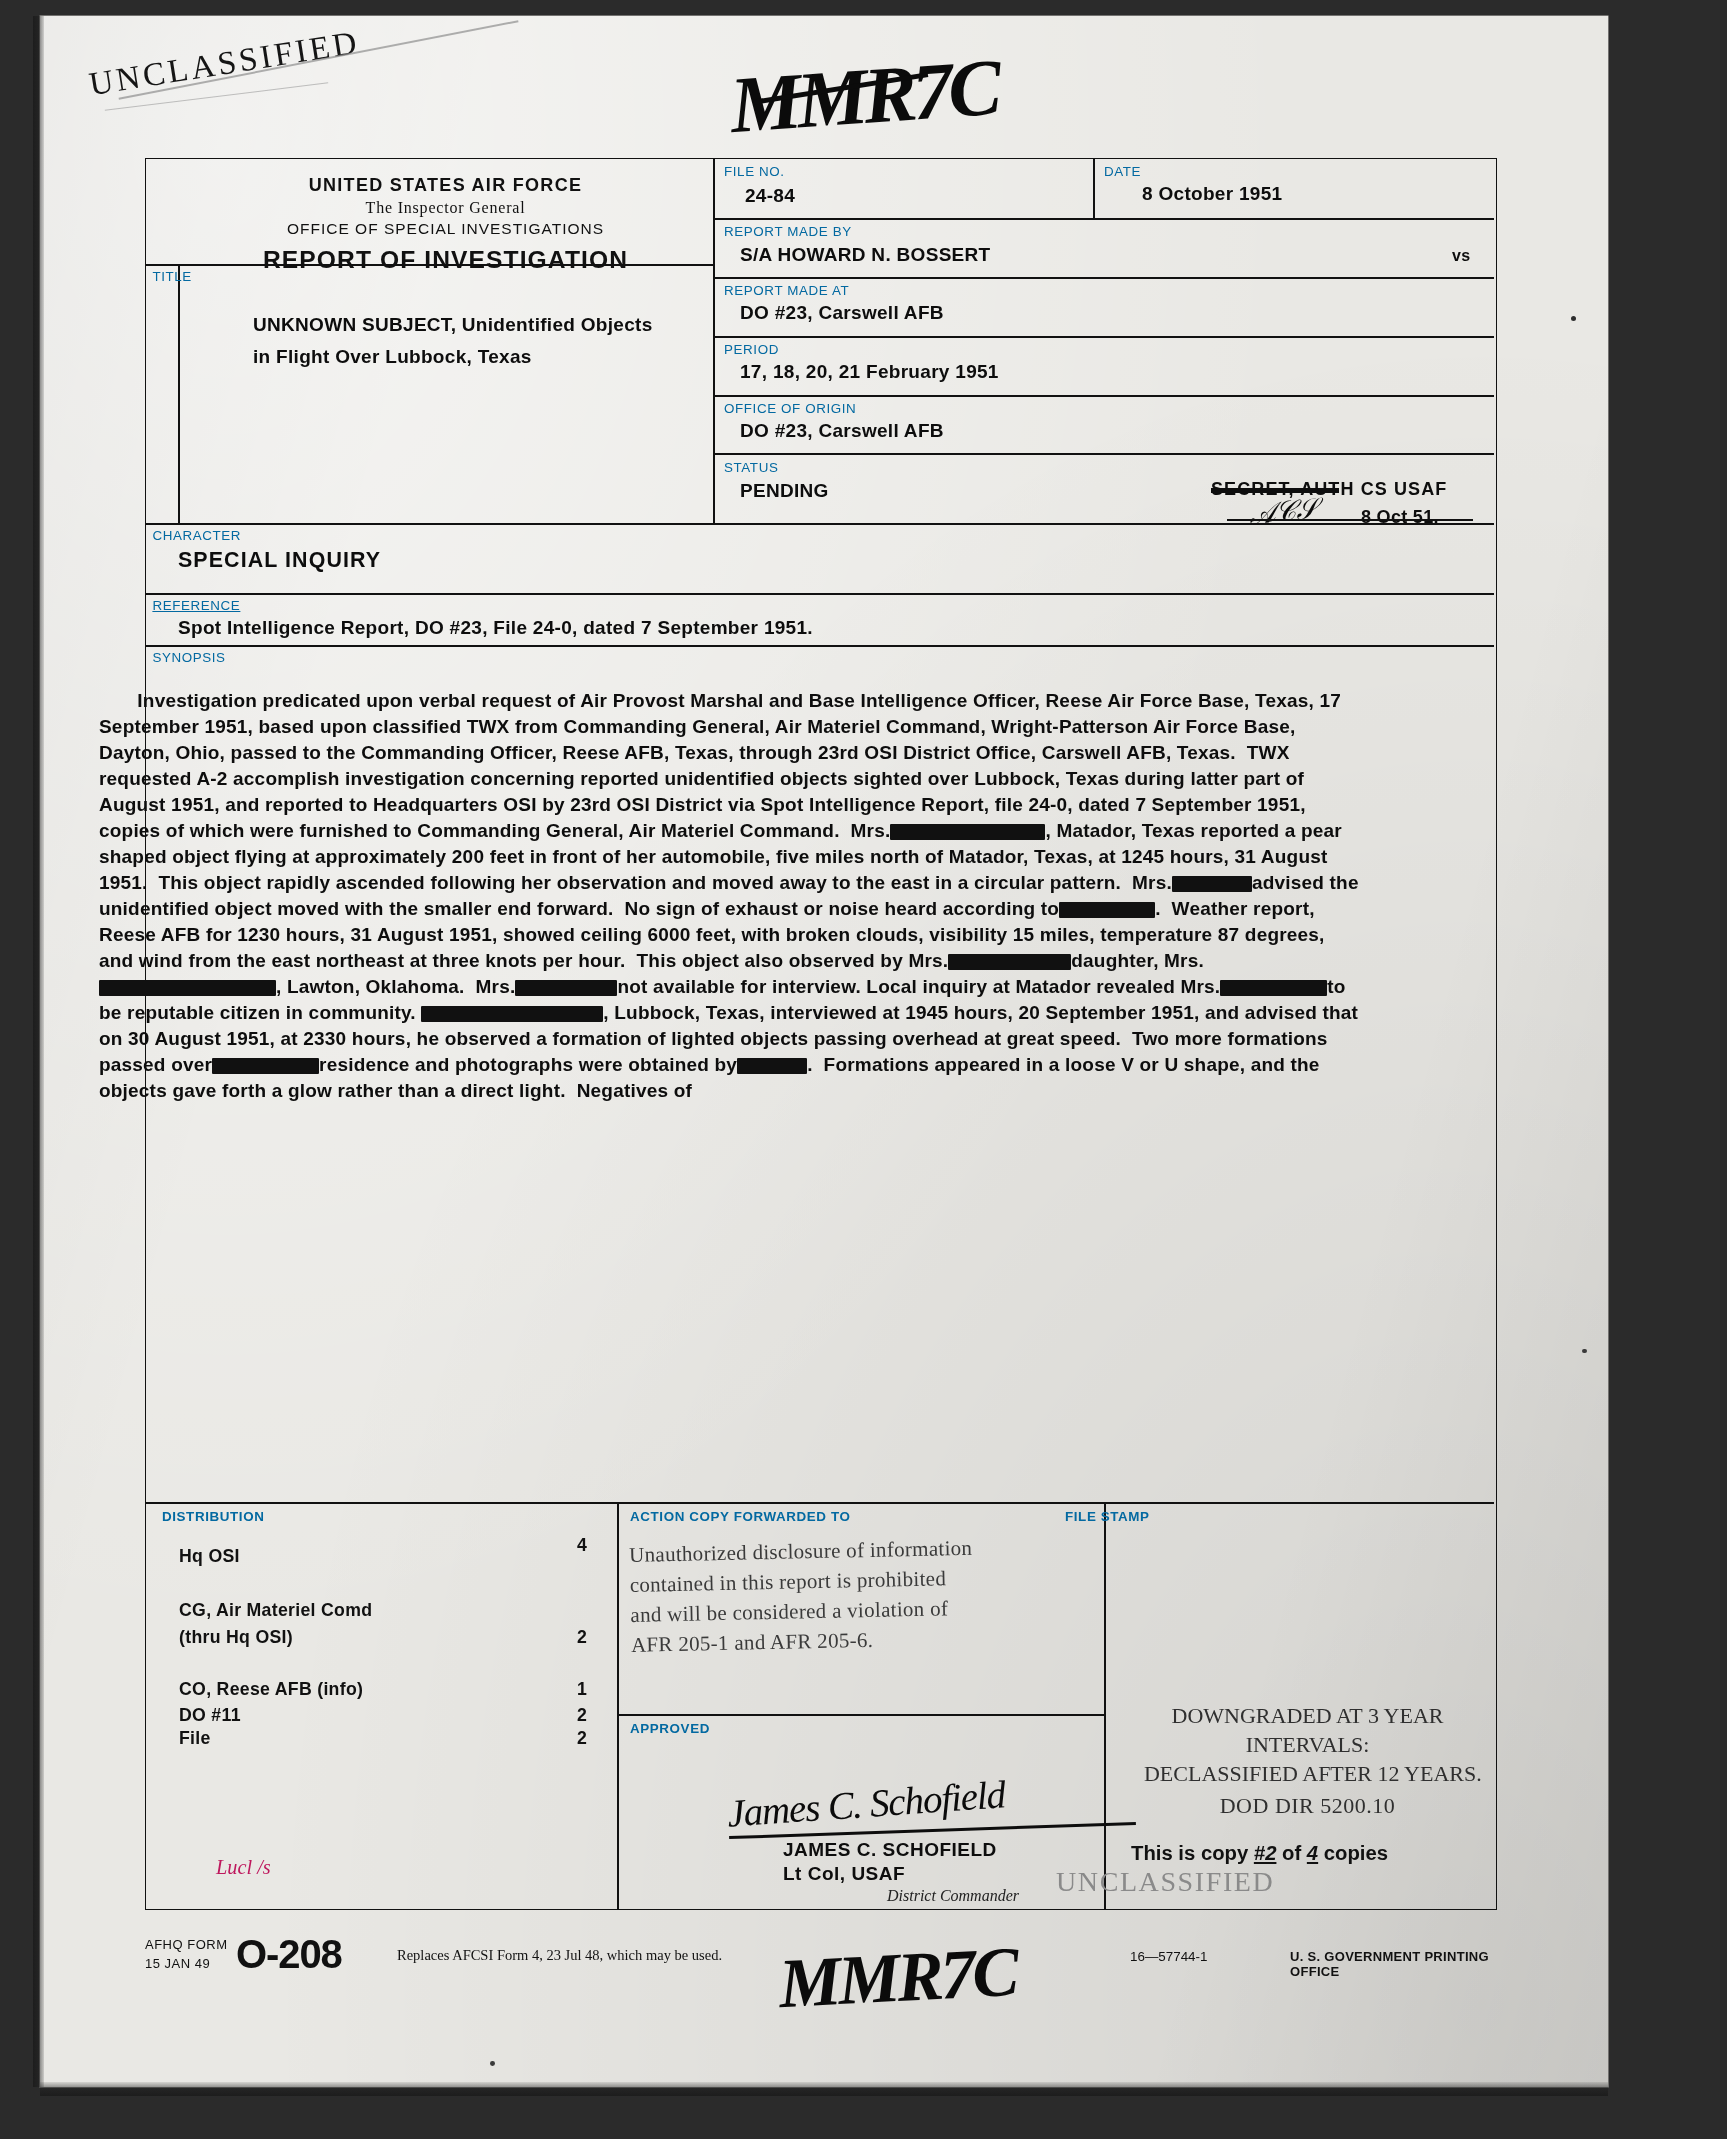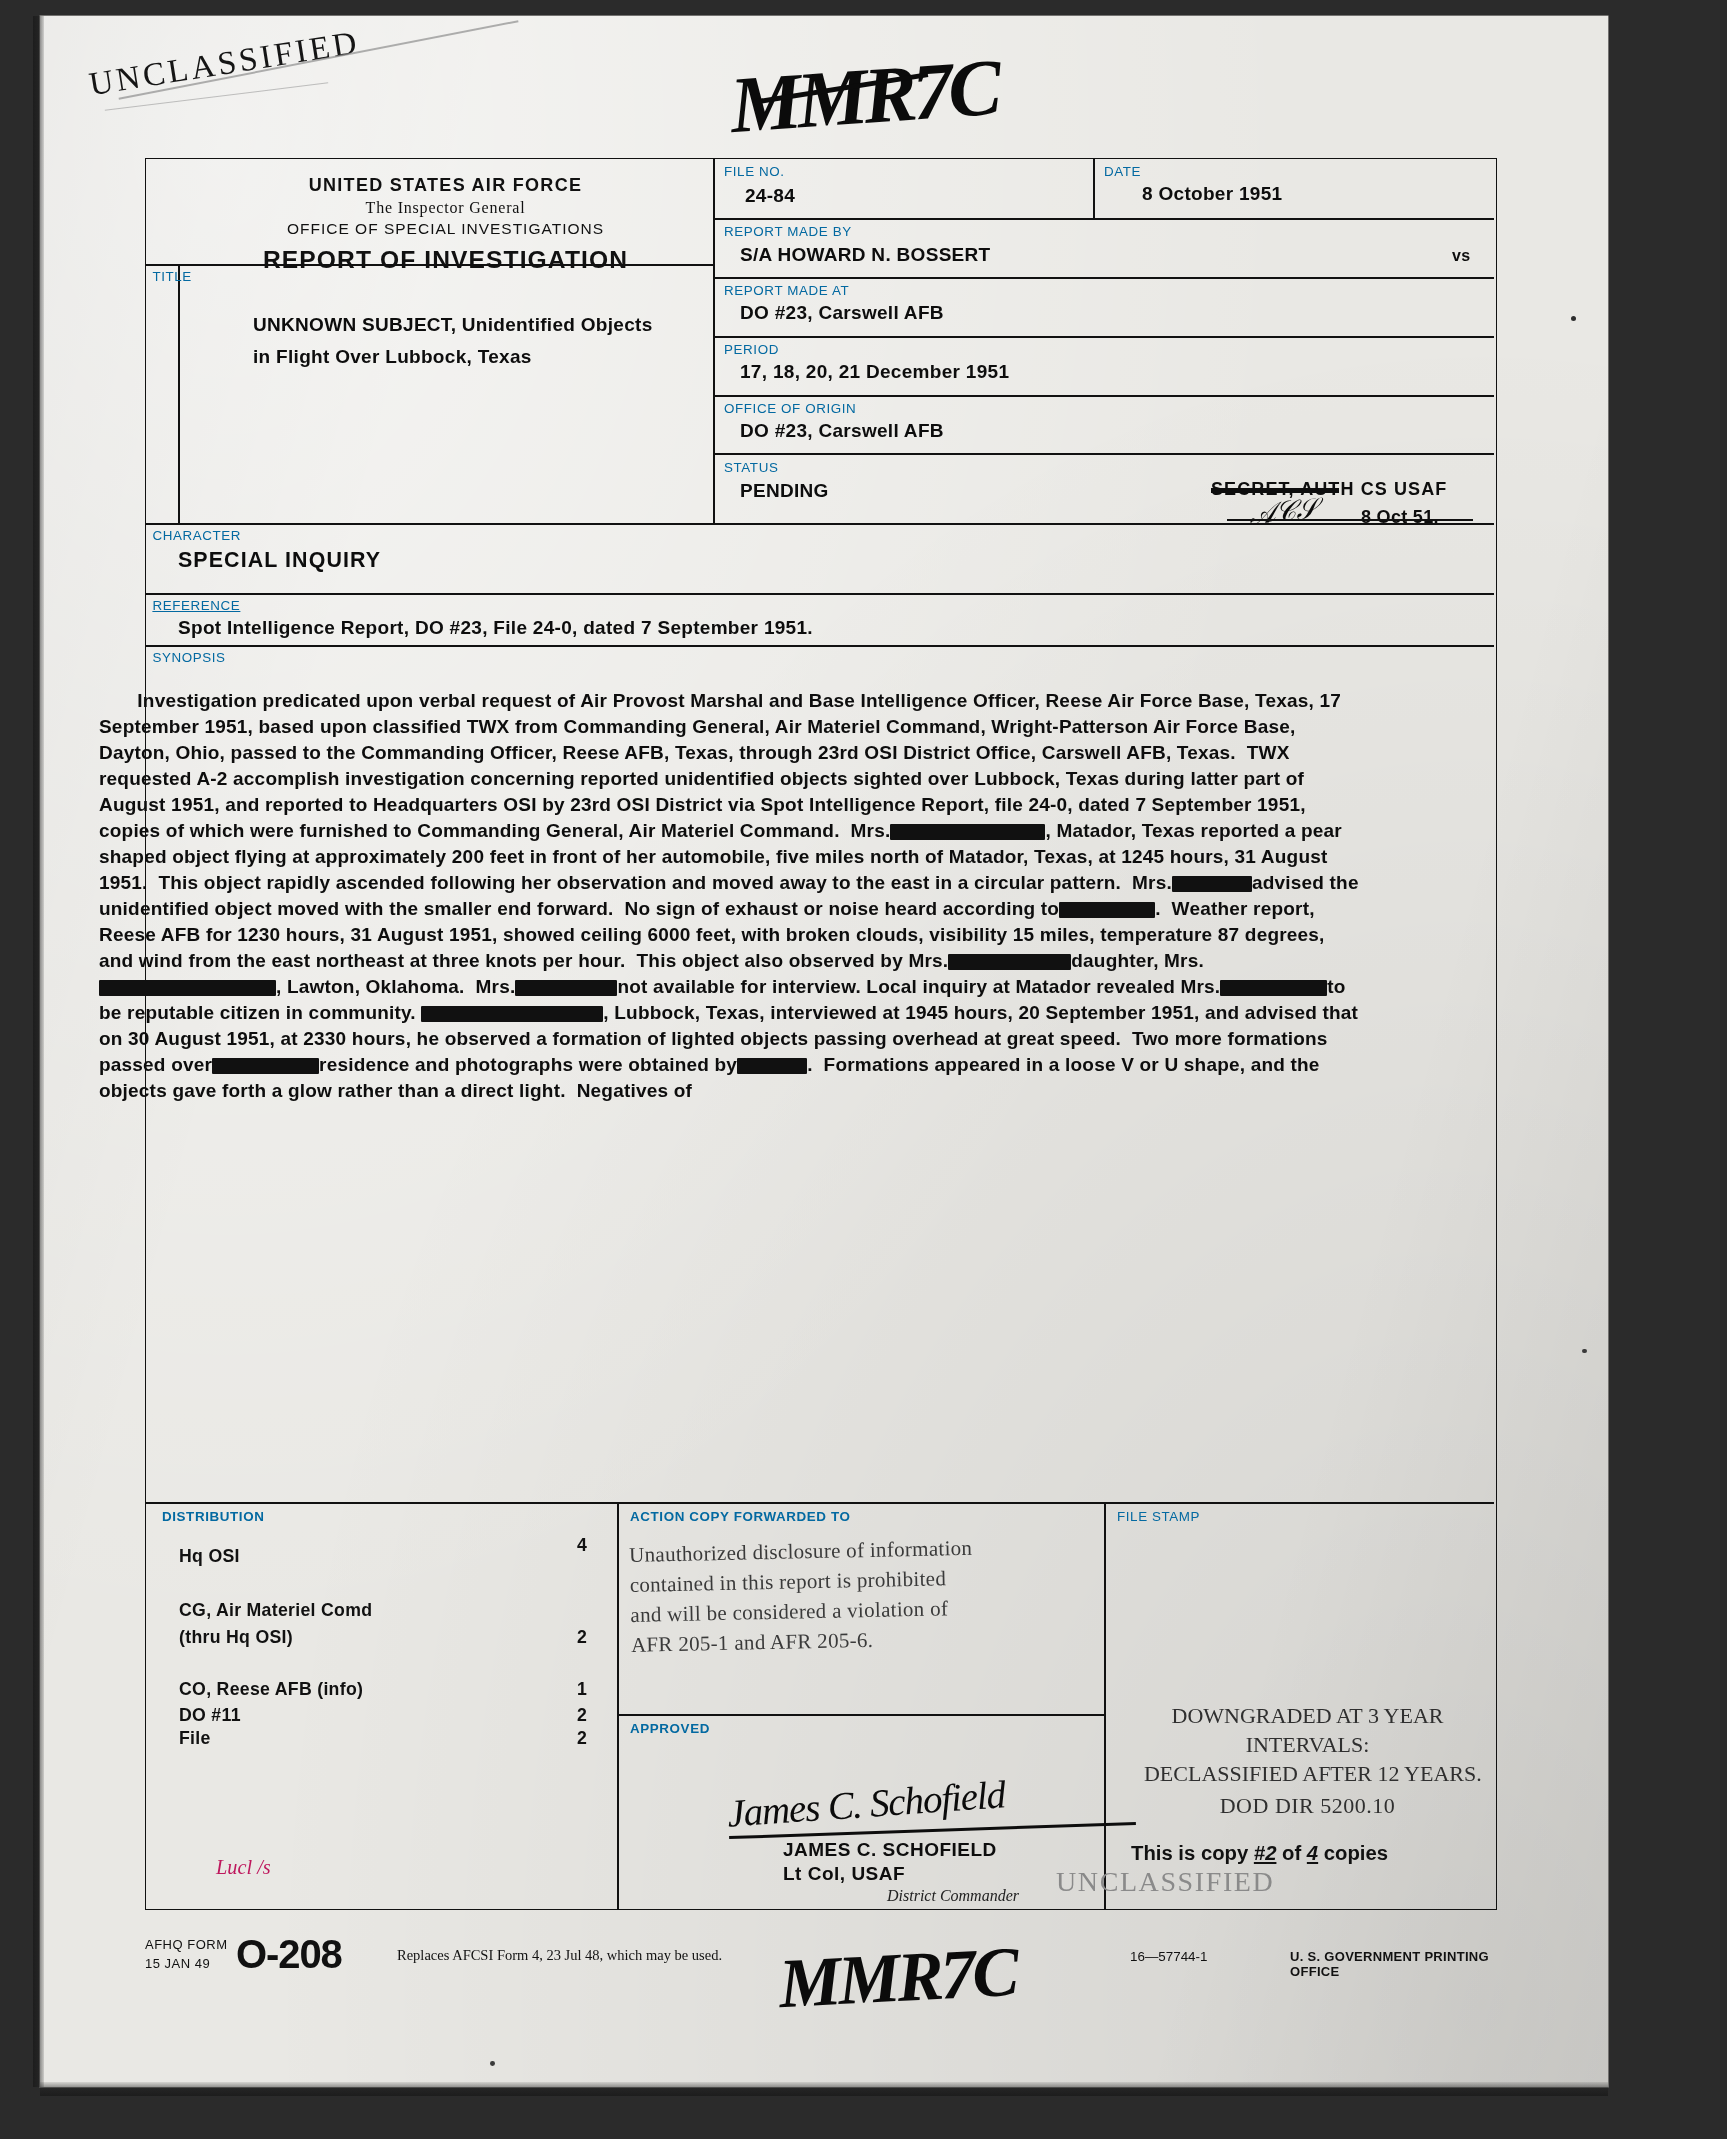--- a/index.html
+++ b/index.html
@@ -118,21 +118,21 @@
       <div class="typed tw" style="left:996px;top:24px;">8 October 1951</div>
 
       <div class="lbl" style="left:578px;top:65px;">REPORT MADE BY</div>
       <div class="typed tw" style="left:594px;top:85px;">S/A HOWARD N. BOSSERT</div>
       <div class="typed" style="left:1306px;top:88px;font-size:16px;">vs</div>
 
       <div class="lbl" style="left:578px;top:124px;">REPORT MADE AT</div>
       <div class="typed tw" style="left:594px;top:143px;">DO #23, Carswell AFB</div>
 
       <div class="lbl" style="left:578px;top:183px;">PERIOD</div>
-      <div class="typed tw" style="left:594px;top:202px;">17, 18, 20, 21 December 1951</div>
+      <div class="typed tw" style="left:594px;top:202px;">17, 18, 20, 21 February 1951</div>
 
       <div class="lbl" style="left:578px;top:242px;">OFFICE OF ORIGIN</div>
       <div class="typed tw" style="left:594px;top:261px;">DO #23, Carswell AFB</div>
 
       <div class="lbl" style="left:578px;top:301px;">STATUS</div>
       <div class="typed tw" style="left:594px;top:321px;">PENDING</div>
       <div class="typed" style="left:1065px;top:320px;font-size:18px;letter-spacing:1.1px;">SECRET, AUTH CS USAF</div>
       <div style="position:absolute;left:1065px;top:329px;width:128px;height:5.4px;background:#0d0d0d;"></div>
       <div class="typed" style="left:1215px;top:348px;font-size:18px;">8 Oct 51.</div>
       <div class="scribble" style="left:1103px;top:337px;font-size:28px;font-style:italic;transform:rotate(-6deg);">𝒜𝒞𝒮</div>
@@ -145,21 +145,21 @@
       <div class="lbl" style="left:6.4px;top:369px;">CHARACTER</div>
       <div class="typed" style="left:32px;top:389px;font-size:21.4px;letter-spacing:1.1px;">SPECIAL INQUIRY</div>
 
       <div class="lbl" style="left:6.4px;top:439px;text-decoration:underline;">REFERENCE</div>
       <div class="typed" style="left:32px;top:458px;font-size:19px;">Spot Intelligence Report, DO #23, File 24-0, dated 7 September 1951.</div>
 
       <div class="lbl" style="left:6.4px;top:491px;">SYNOPSIS</div>
 
       <div class="lbl" style="left:16px;top:1350px;font-weight:bold;">DISTRIBUTION</div>
       <div class="lbl" style="left:484px;top:1350px;font-weight:bold;">ACTION COPY FORWARDED TO</div>
-      <div class="lbl" style="left:971px;top:1350px;font-weight:normal;">FILE STAMP</div>
+      <div class="lbl" style="left:919px;top:1350px;font-weight:bold;">FILE STAMP</div>
       <div class="lbl" style="left:484px;top:1562px;font-weight:bold;">APPROVED</div>
 
       <div class="dist" style="left:33px;top:1387px;">Hq OSI</div>
       <div class="num" style="left:431px;top:1376px;">4</div>
 
       <div class="dist" style="left:33px;top:1441px;">CG, Air Materiel Comd</div>
       <div class="dist" style="left:33px;top:1468px;">   (thru Hq OSI)</div>
       <div class="num" style="left:431px;top:1468px;">2</div>
 
       <div class="dist" style="left:33px;top:1520px;">CO, Reese AFB (info)</div>

